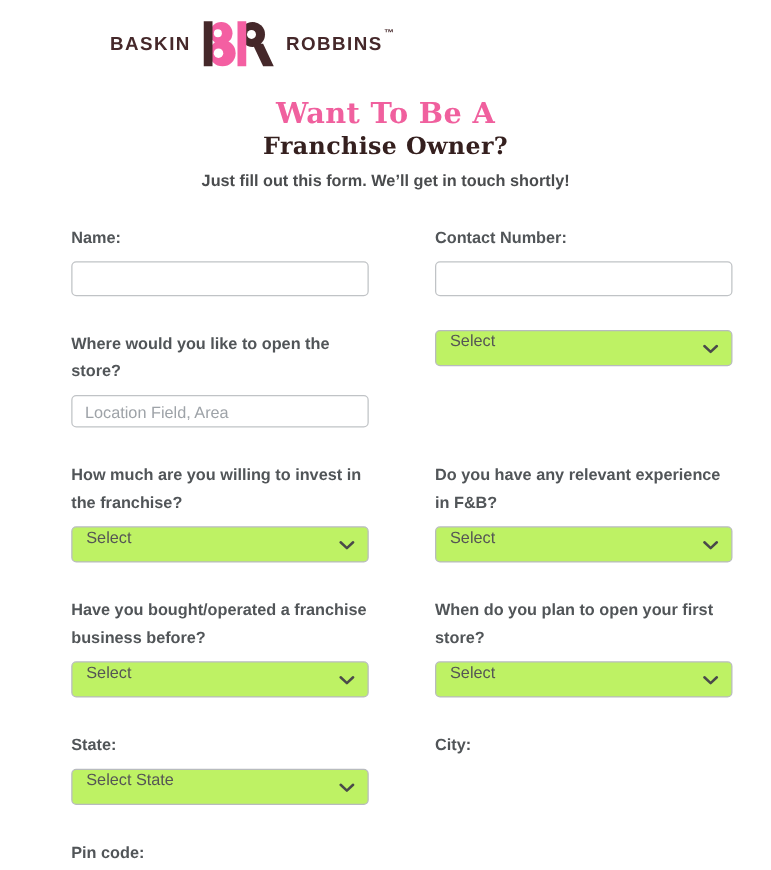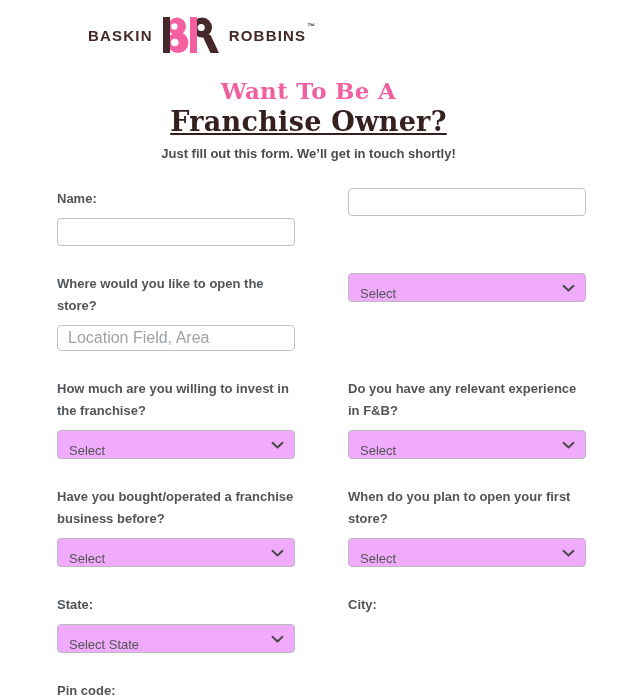--- a/index.html
+++ b/index.html
@@ -10,51 +10,51 @@
 
   
   .logo-row { display: flex; align-items: center; gap: 9px; padding-top: 15px; margin-left: 88px; }
   .logo-word { font-size: 15px; font-weight: bold; letter-spacing: 1.2px; color: #45282A; }
   .logo-tm { font-size: 8px; color: #45282A; vertical-align: top; position: relative; top: -5px; margin-left: 1px; font-weight: bold; }
   .monogram { display: inline-block; width: 58px; height: 40px; }
 
   
   .hero { text-align: center; }
   .hero-line1 { margin-top: 22px; font-family: "DejaVu Serif", serif; font-weight: bold; font-size: 23px; color: #F0609E; letter-spacing: 0.3px; }
-  .hero-line2 { margin-top: 2px; font-family: "DejaVu Serif", serif; font-weight: bold; font-size: 27px; color: #35201F; letter-spacing: 0.3px; text-decoration: underline; }
+  .hero-line2 { margin-top: 2px; font-family: "DejaVu Serif", serif; font-weight: bold; font-size: 19px; color: #35201F; letter-spacing: 0.3px; }
   .hero-sub { margin-top: 9px; font-size: 13px; font-weight: bold; color: #4A4C4E; }
 
   
   .form-grid {
     margin: 27px 30px 0 30px;
     display: grid;
     grid-template-columns: 265px 265px;
     column-gap: 26px;
     align-items: start;
   }
   .field { margin-bottom: 27px; margin-left: 27px; }
   .field-label {
     display: block;
     font-size: 13px; font-weight: bold; color: #515558;
     line-height: 22px; margin-bottom: 8px;
   }
   .text-input {
     width: 100%; height: 28px;
     border: 1px solid #C0C3C6; border-radius: 4px;
     background: #fff; padding: 0 10px;
-    font-family: "Liberation Sans", sans-serif; font-size: 16px; color: #333;
+    font-family: "Liberation Sans", sans-serif; font-size: 13px; color: #333;
     outline: none; display: block;
   }
   .text-input.short { height: 26px; }
   .text-input::placeholder { color: #9EA3A8; opacity: 1; }
 
   .select-box {
     position: relative; width: 100%; height: 29px;
-    border: 1px solid #B8BBBE; border-radius: 4px; background: #f0abfc;
-    display: flex; align-items: flex-end;
+    border: 1px solid #B8BBBE; border-radius: 4px; background: #bef264;
+    display: flex; align-items: flex-start;
     padding: 0 30px 0 11px;
     font-size: 13px; color: #555; cursor: default;
   }
   .select-chevron { position: absolute; right: 10px; top: 50%; transform: translateY(-46%); line-height: 0; }
 </style>
 </head>
 <body>
 
 <div class="page">
 
@@ -85,20 +85,21 @@
   </div>
 
   <div class="form-grid">
 
     <div class="field">
       <label class="field-label">Name:</label>
       <input class="text-input" type="text" placeholder="" style="">
     </div>
 
     <div class="field">
+      <label class="field-label">Contact Number:</label>
       <input class="text-input" type="text" placeholder="" style="">
     </div>
 
 
     <div class="field">
       <label class="field-label">Where would you like to open the store?</label>
       <input class="text-input short" type="text" placeholder="Location Field, Area" style="">
     </div>
 
     <div class="field">

